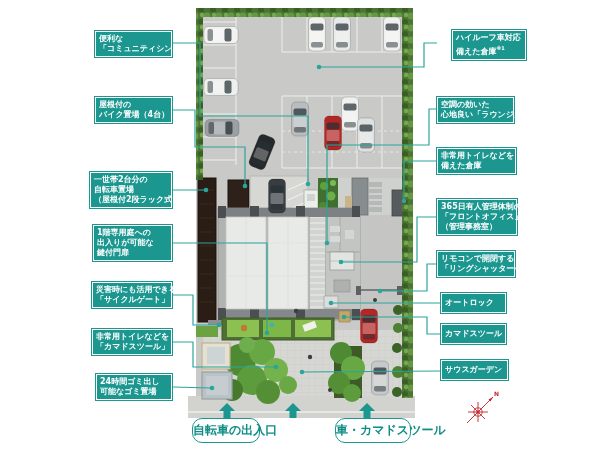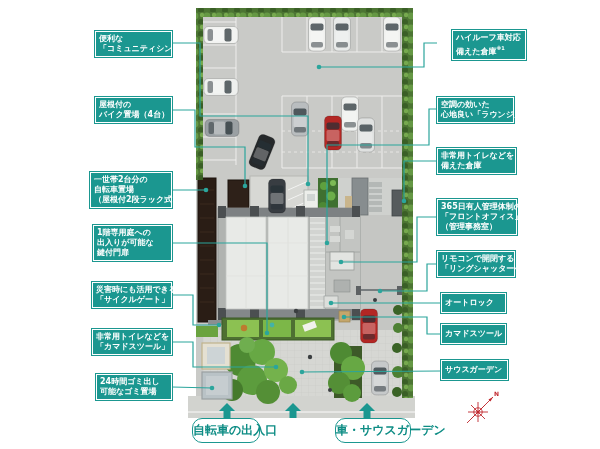--- a/index.html
+++ b/index.html
@@ -308,15 +308,15 @@
   <span class="ln">オートロック</span>
 </div>
 <div class="lbl single" style="top:324px;left:441px;width:65px">
   <span class="ln">カマドスツール</span>
 </div>
 <div class="lbl single" style="top:360px;left:441px;width:67px">
   <span class="ln">サウスガーデン</span>
 </div>
 
 <div class="pill" style="top:418px;left:192px;width:68px">自転車の出入口</div>
-<div class="pill" style="top:418px;left:335px;width:76px">車・サウスガーデン</div>
+<div class="pill" style="top:418px;left:335px;width:76px">車・カマドスツール</div>
 
 </div>
 
 </body></html>

